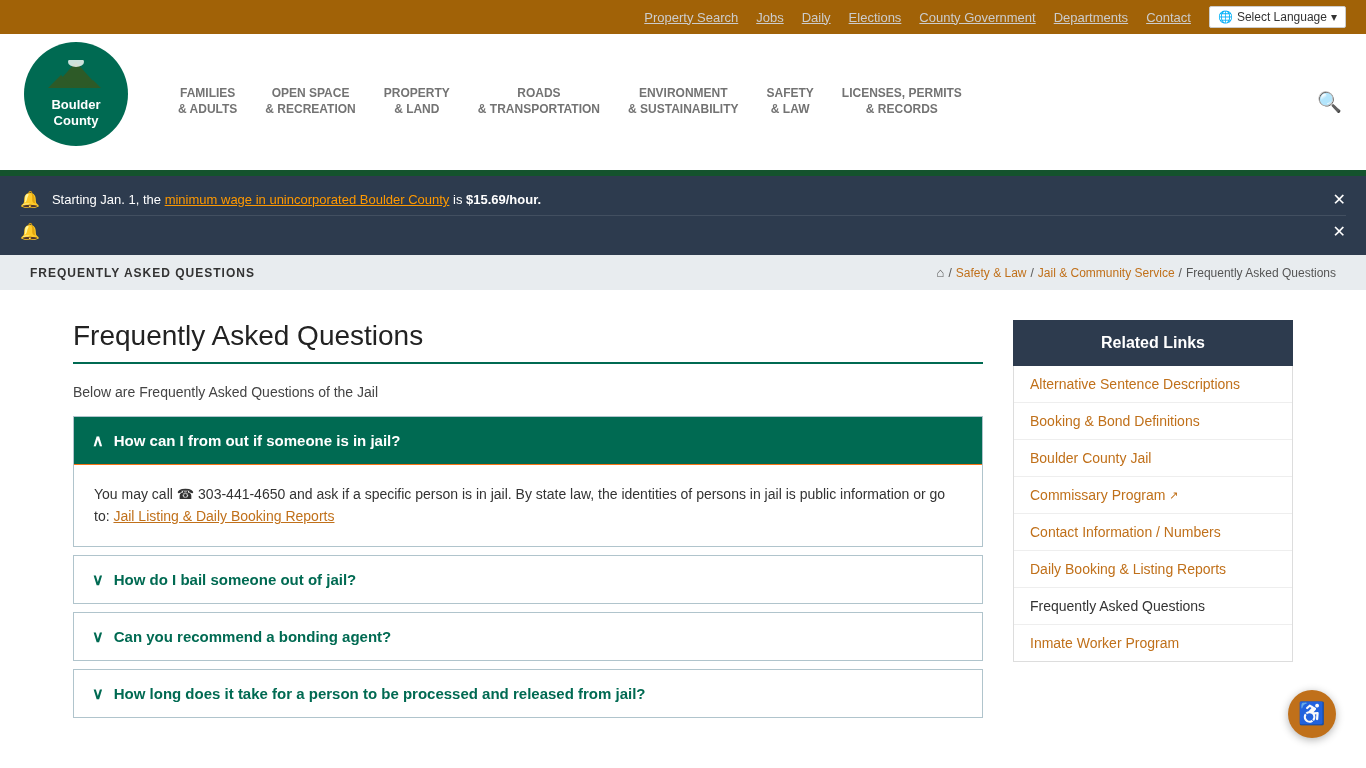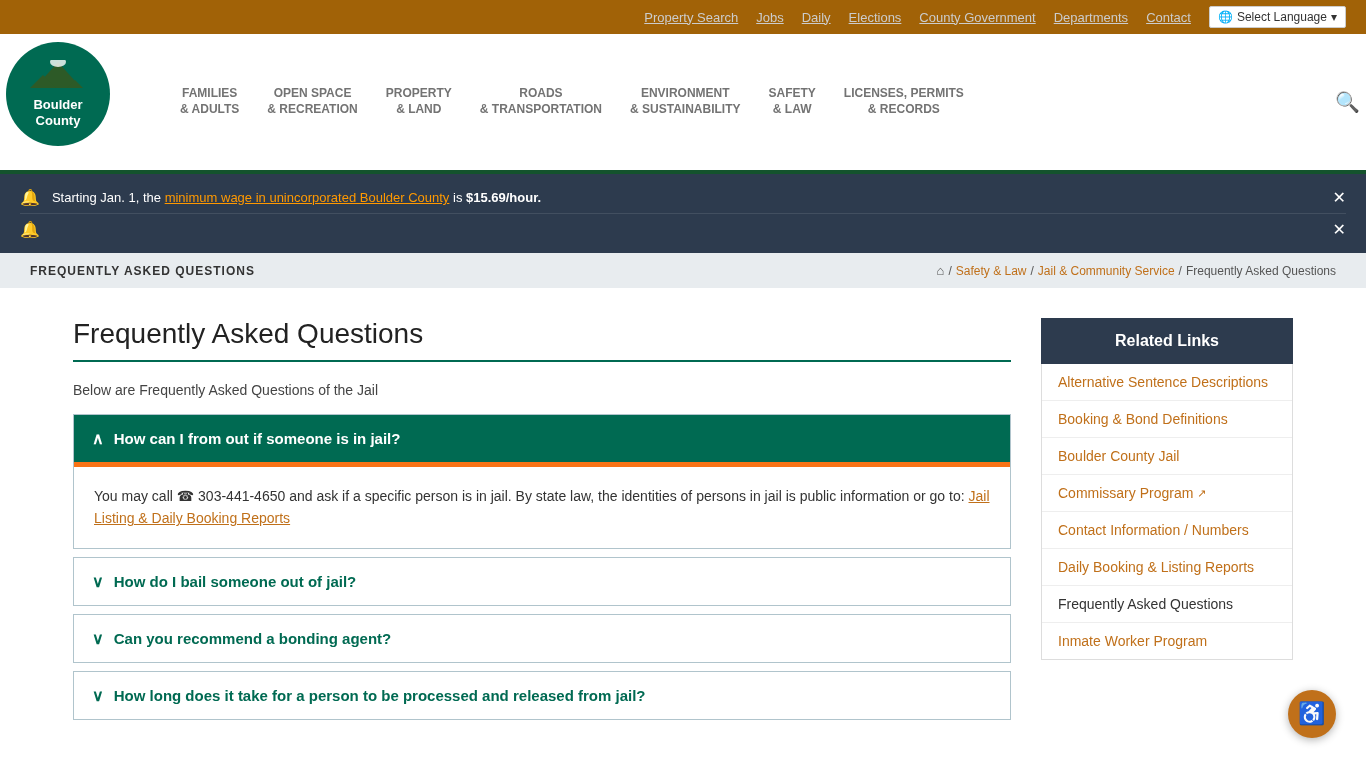--- a/index.html
+++ b/index.html
@@ -28,24 +28,23 @@
       align-items: center;
       gap: 4px;
       cursor: pointer;
       border-radius: 2px;
     }
 
     
     .header {
       display: flex;
       align-items: center;
-      padding: 8px 6px;
-      border-bottom: 4px solid #14532d;
+      padding: 8px 24px;
+      border-bottom: 6px solid #14532d;
       background: #fff;
-      gap: 20px;
     }
     .logo {
       width: 120px;
       height: 120px;
       flex-shrink: 0;
       margin-right: 20px;
     }
     .logo-inner {
       width: 104px;
       height: 104px;
@@ -195,30 +194,30 @@
     }
     .accordion-toggle {
       font-size: 16px;
       font-weight: bold;
     }
     .accordion-body {
       padding: 18px 20px;
       font-size: 14px;
       color: #333;
       line-height: 1.6;
-      border-top: 5px solid #f97316;
+      border-top: 1px solid #f97316;
     }
     .accordion-body a {
       color: #c0701a;
       text-decoration: underline;
     }
 
     
     .sidebar {
-      width: 252px;
+      width: 280px;
       flex-shrink: 0;
     }
     .sidebar-header {
       background: #2d3b4e;
       color: #fff;
       padding: 14px 20px;
       font-size: 16px;
       font-weight: bold;
       text-align: center;
     }

